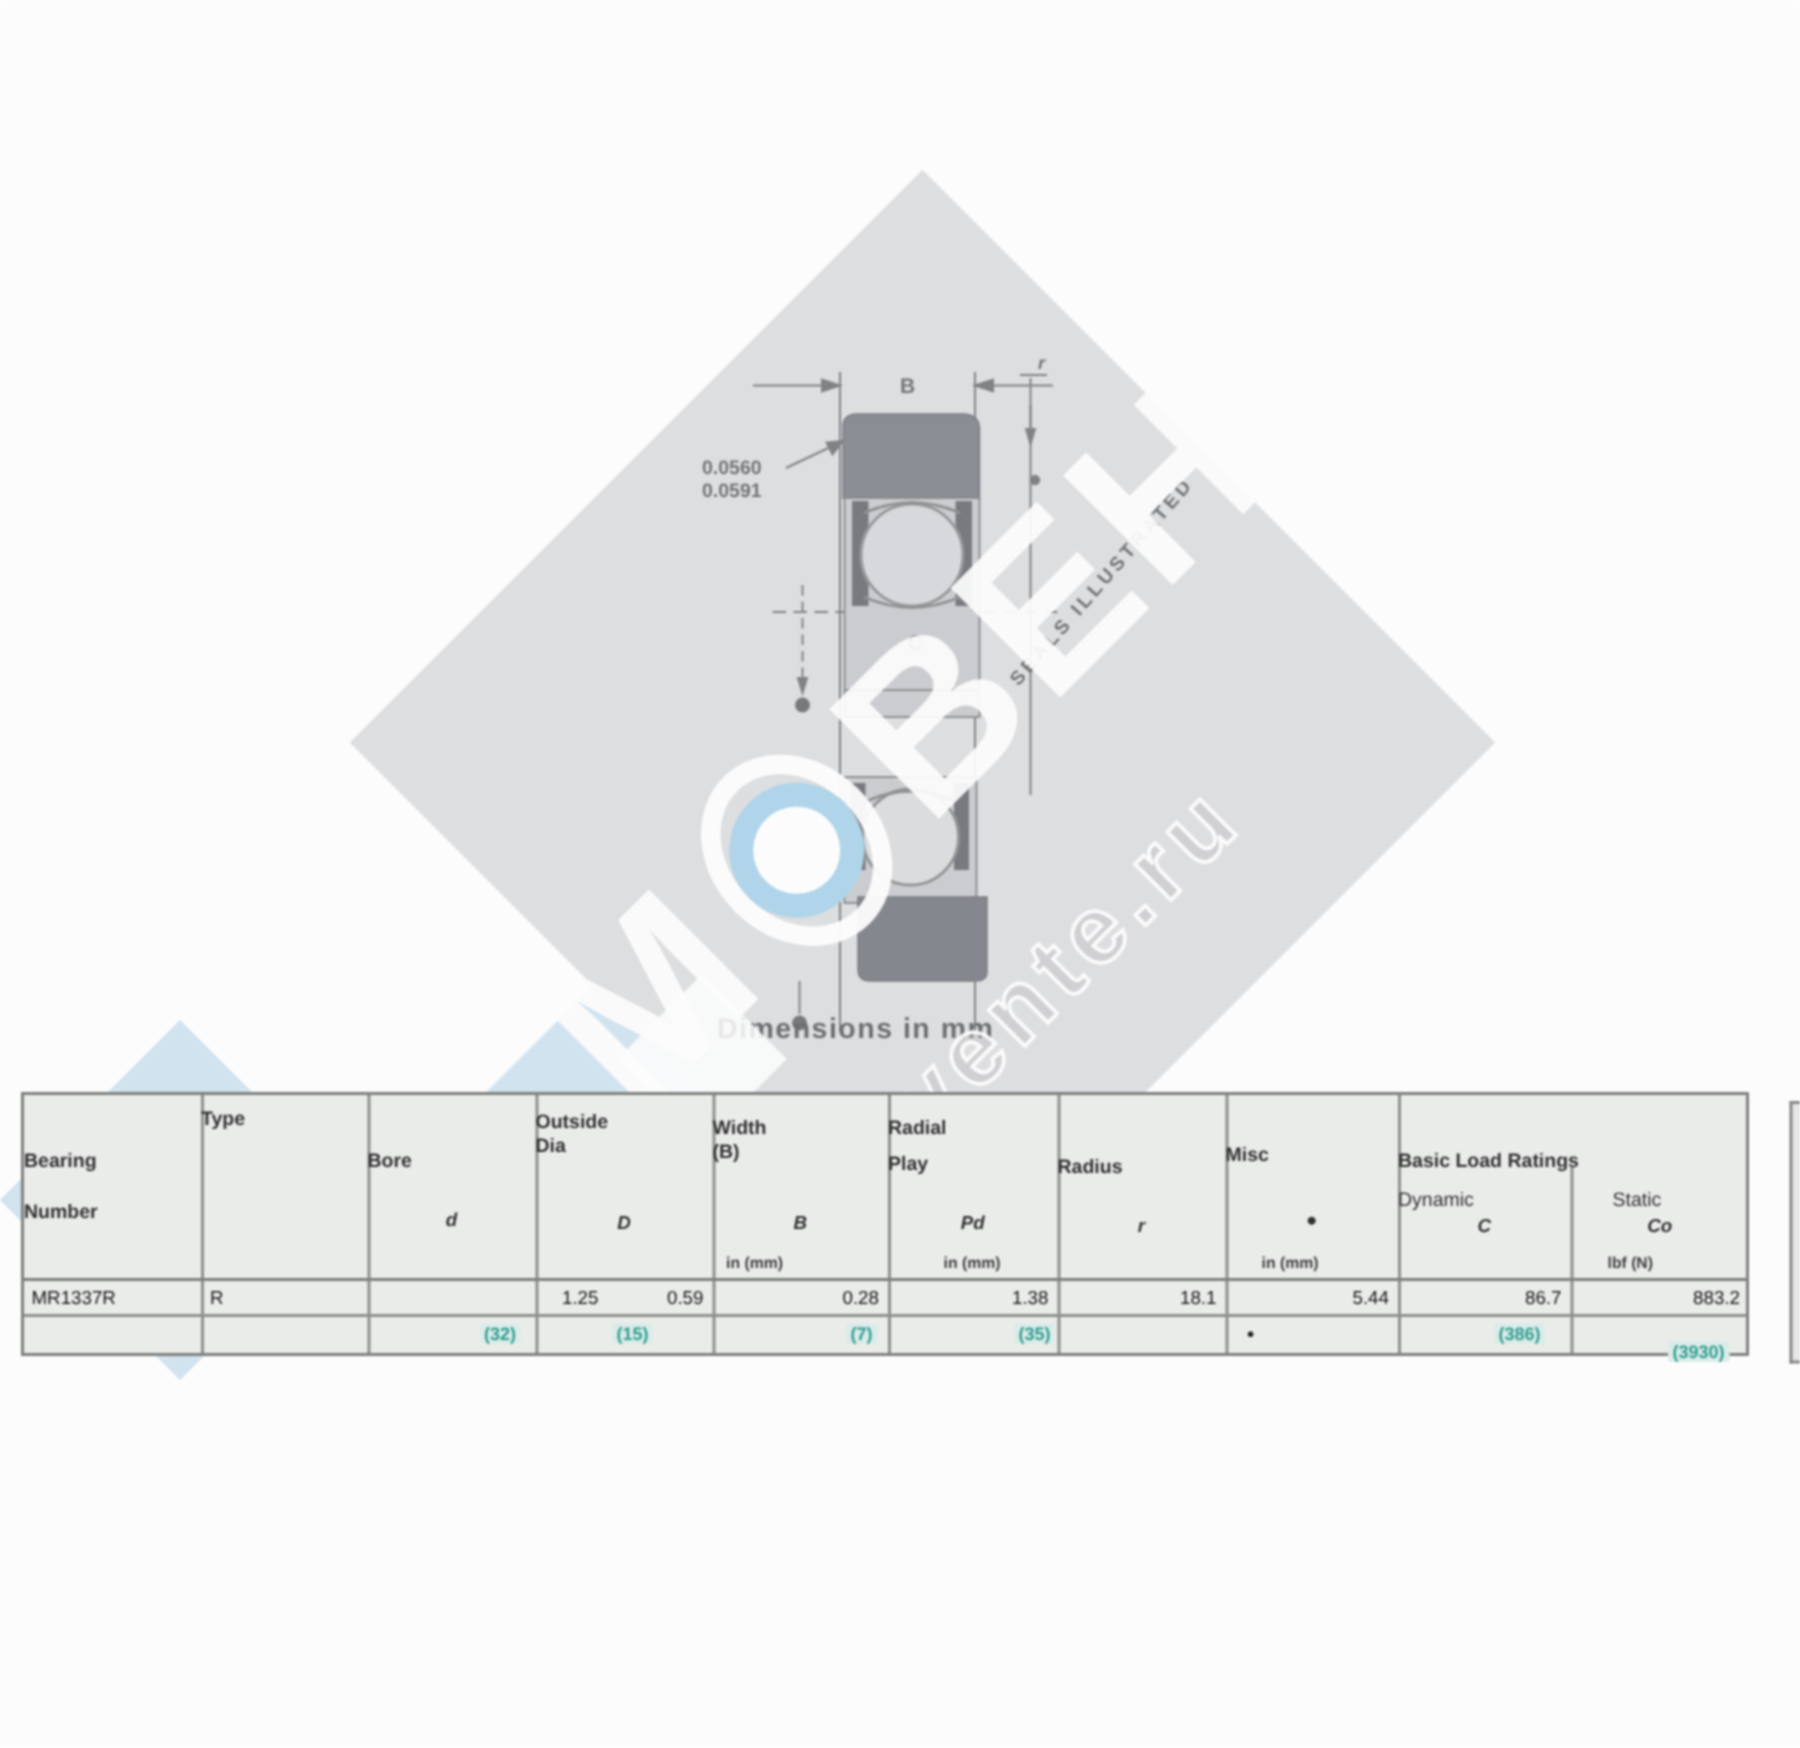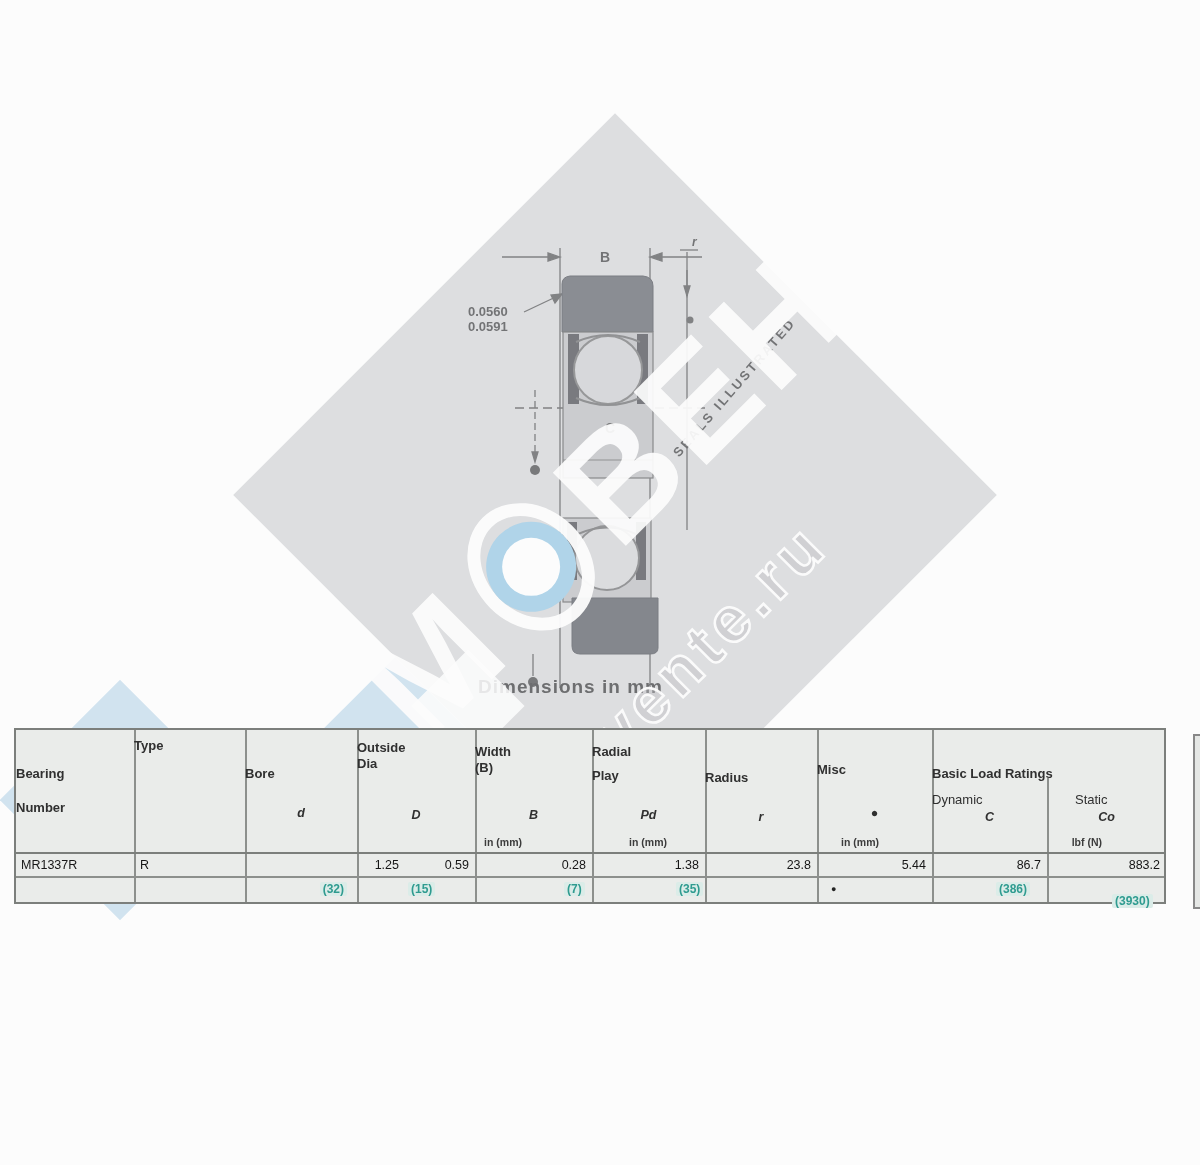--- a/index.html
+++ b/index.html
@@ -180,21 +180,21 @@
     <div class="unit" style="left:551px;width:100px;top:106px;">in (mm)</div>
     <div class="unit" style="left:763px;width:100px;top:106px;">in (mm)</div>
     <div class="unit" style="left:976px;width:110px;top:106px;">lbf (N)</div>
 
     <div class="val" style="left:5px;top:128px;">MR1337R</div>
     <div class="val" style="left:124px;top:128px;">R</div>
     <div class="val" style="left:229px;width:106px;top:128px;text-align:right;padding-left:48px;">1.25</div>
     <div class="val" style="left:341px;width:112px;top:128px;text-align:right;">0.59</div>
     <div class="val" style="left:459px;width:111px;top:128px;text-align:right;">0.28</div>
     <div class="val" style="left:576px;width:107px;top:128px;text-align:right;">1.38</div>
-    <div class="val" style="left:689px;width:106px;top:128px;text-align:right;">23.8</div>
+    <div class="val" style="left:689px;width:106px;top:128px;text-align:right;">18.1</div>
     <div class="val" style="left:801px;width:109px;top:128px;text-align:right;">5.44</div>
     <div class="val" style="left:916px;width:109px;top:128px;text-align:right;">86.7</div>
     <div class="val" style="left:1031px;width:113px;top:128px;text-align:right;">883.2</div>
 
     <div class="sub" style="right:817px;top:152px;">(32)</div>
     <div class="sub" style="left:392px;top:152px;">(15)</div>
     <div class="sub" style="left:548px;top:152px;">(7)</div>
     <div class="sub" style="left:660px;top:152px;">(35)</div>
     <div class="sub" style="left:812px;top:154px;background:none;color:#222;font-size:9px;">●</div>
     <div class="sub" style="left:980px;top:152px;">(386)</div>

